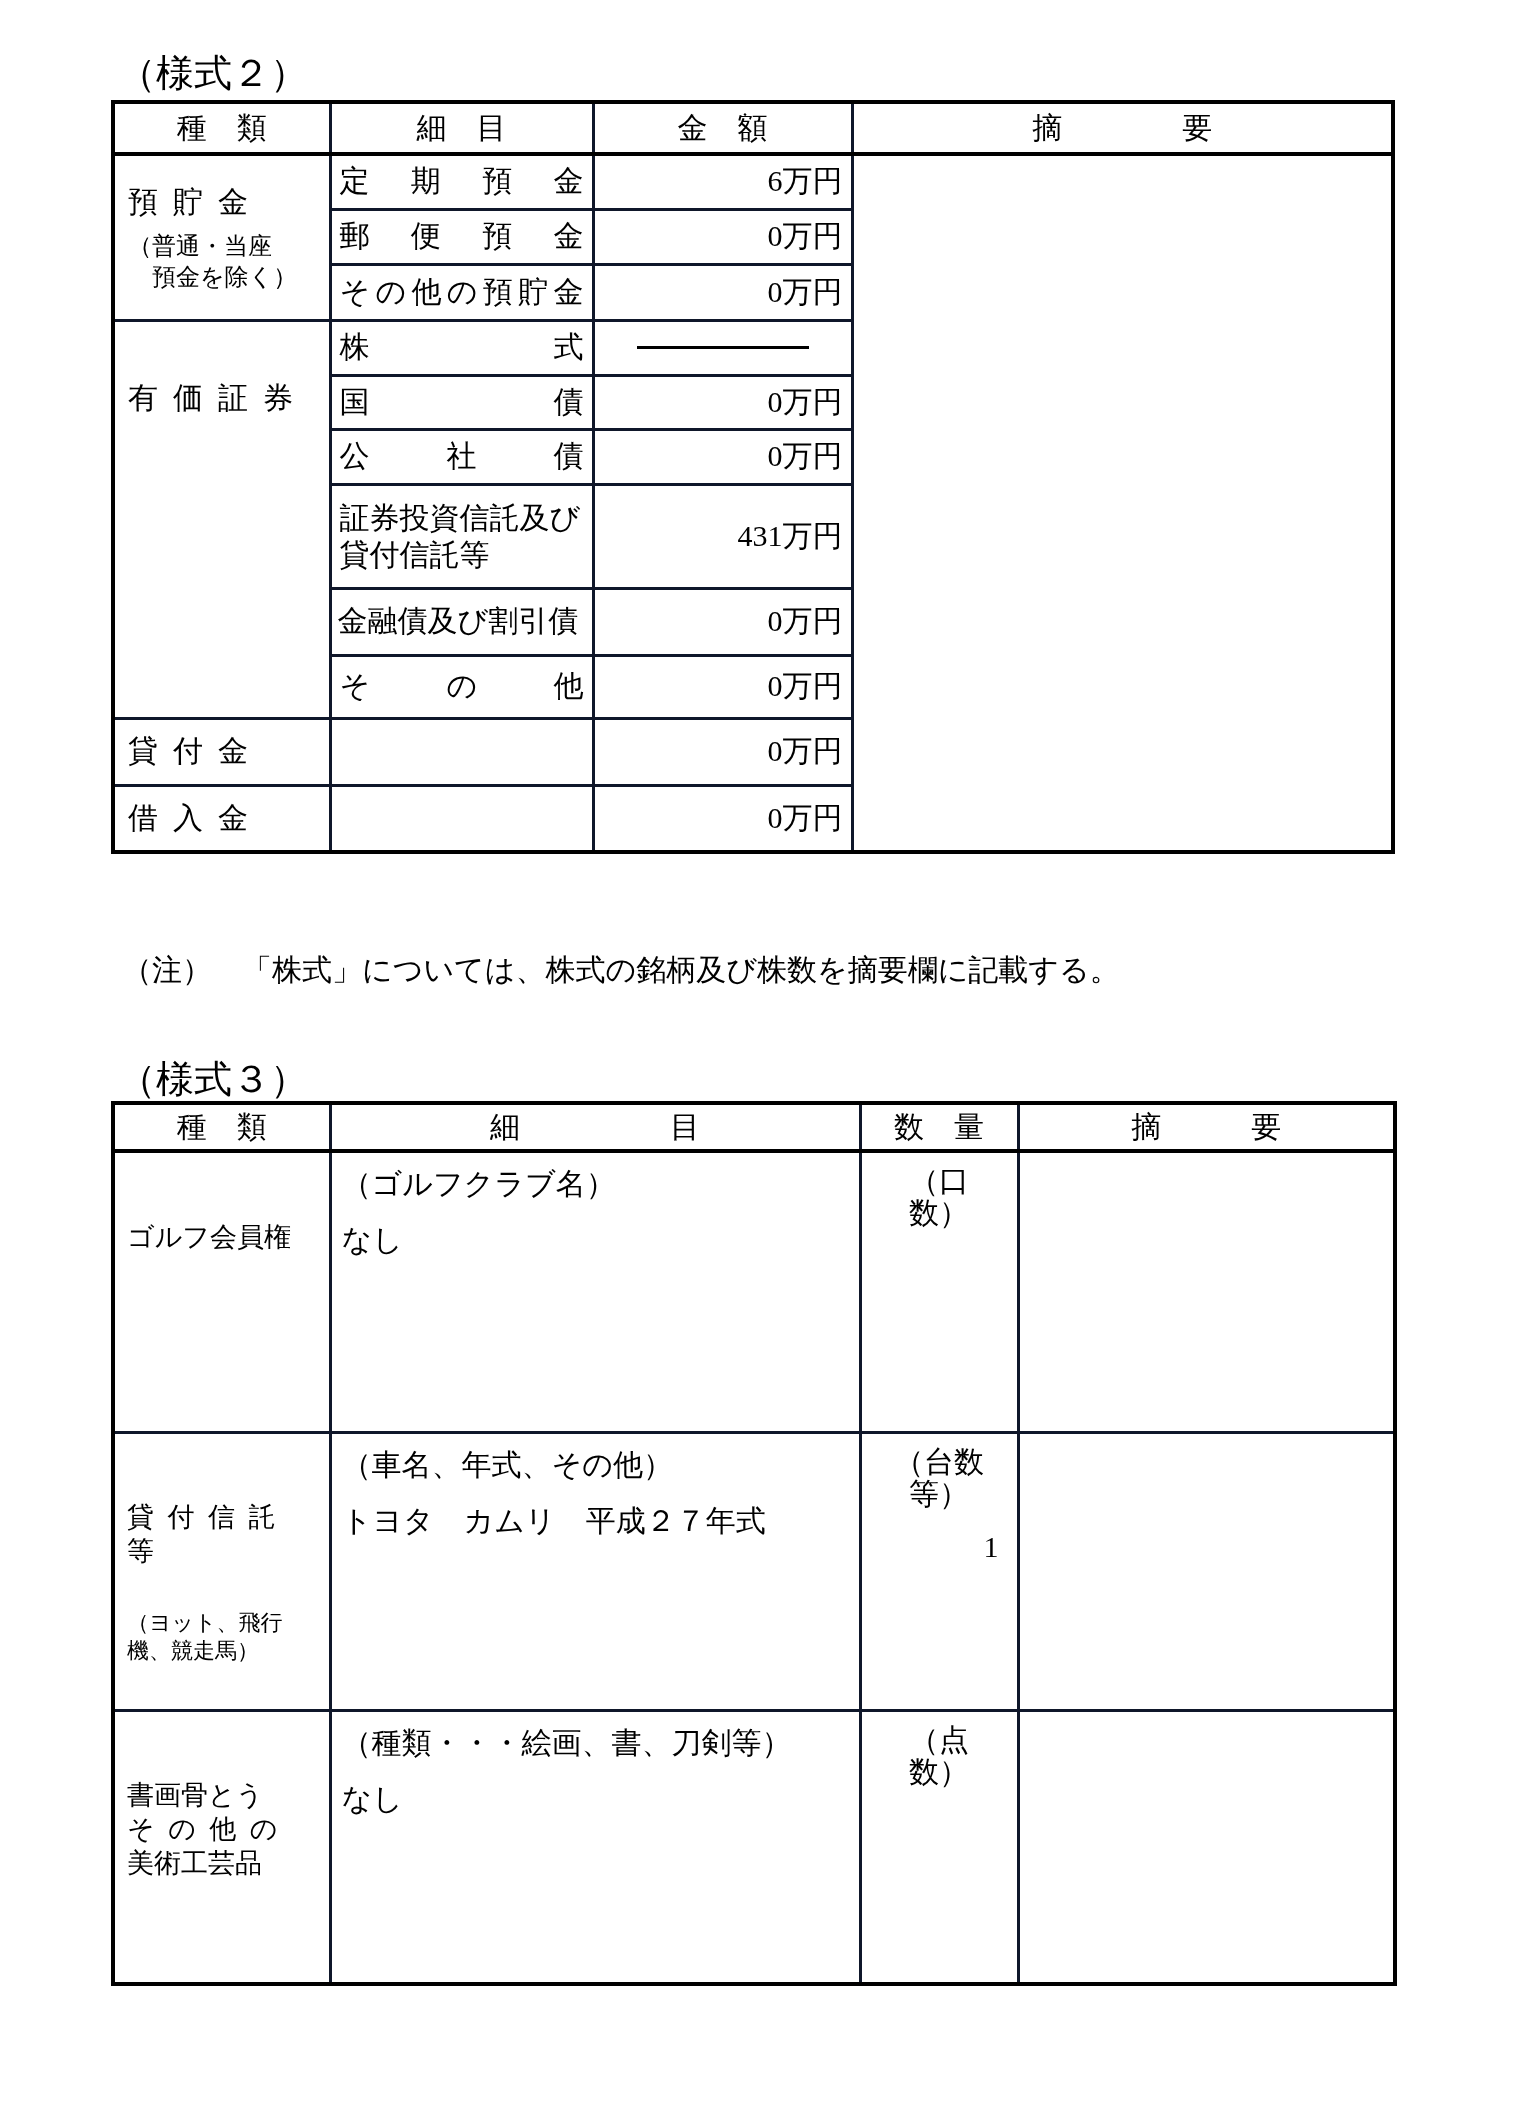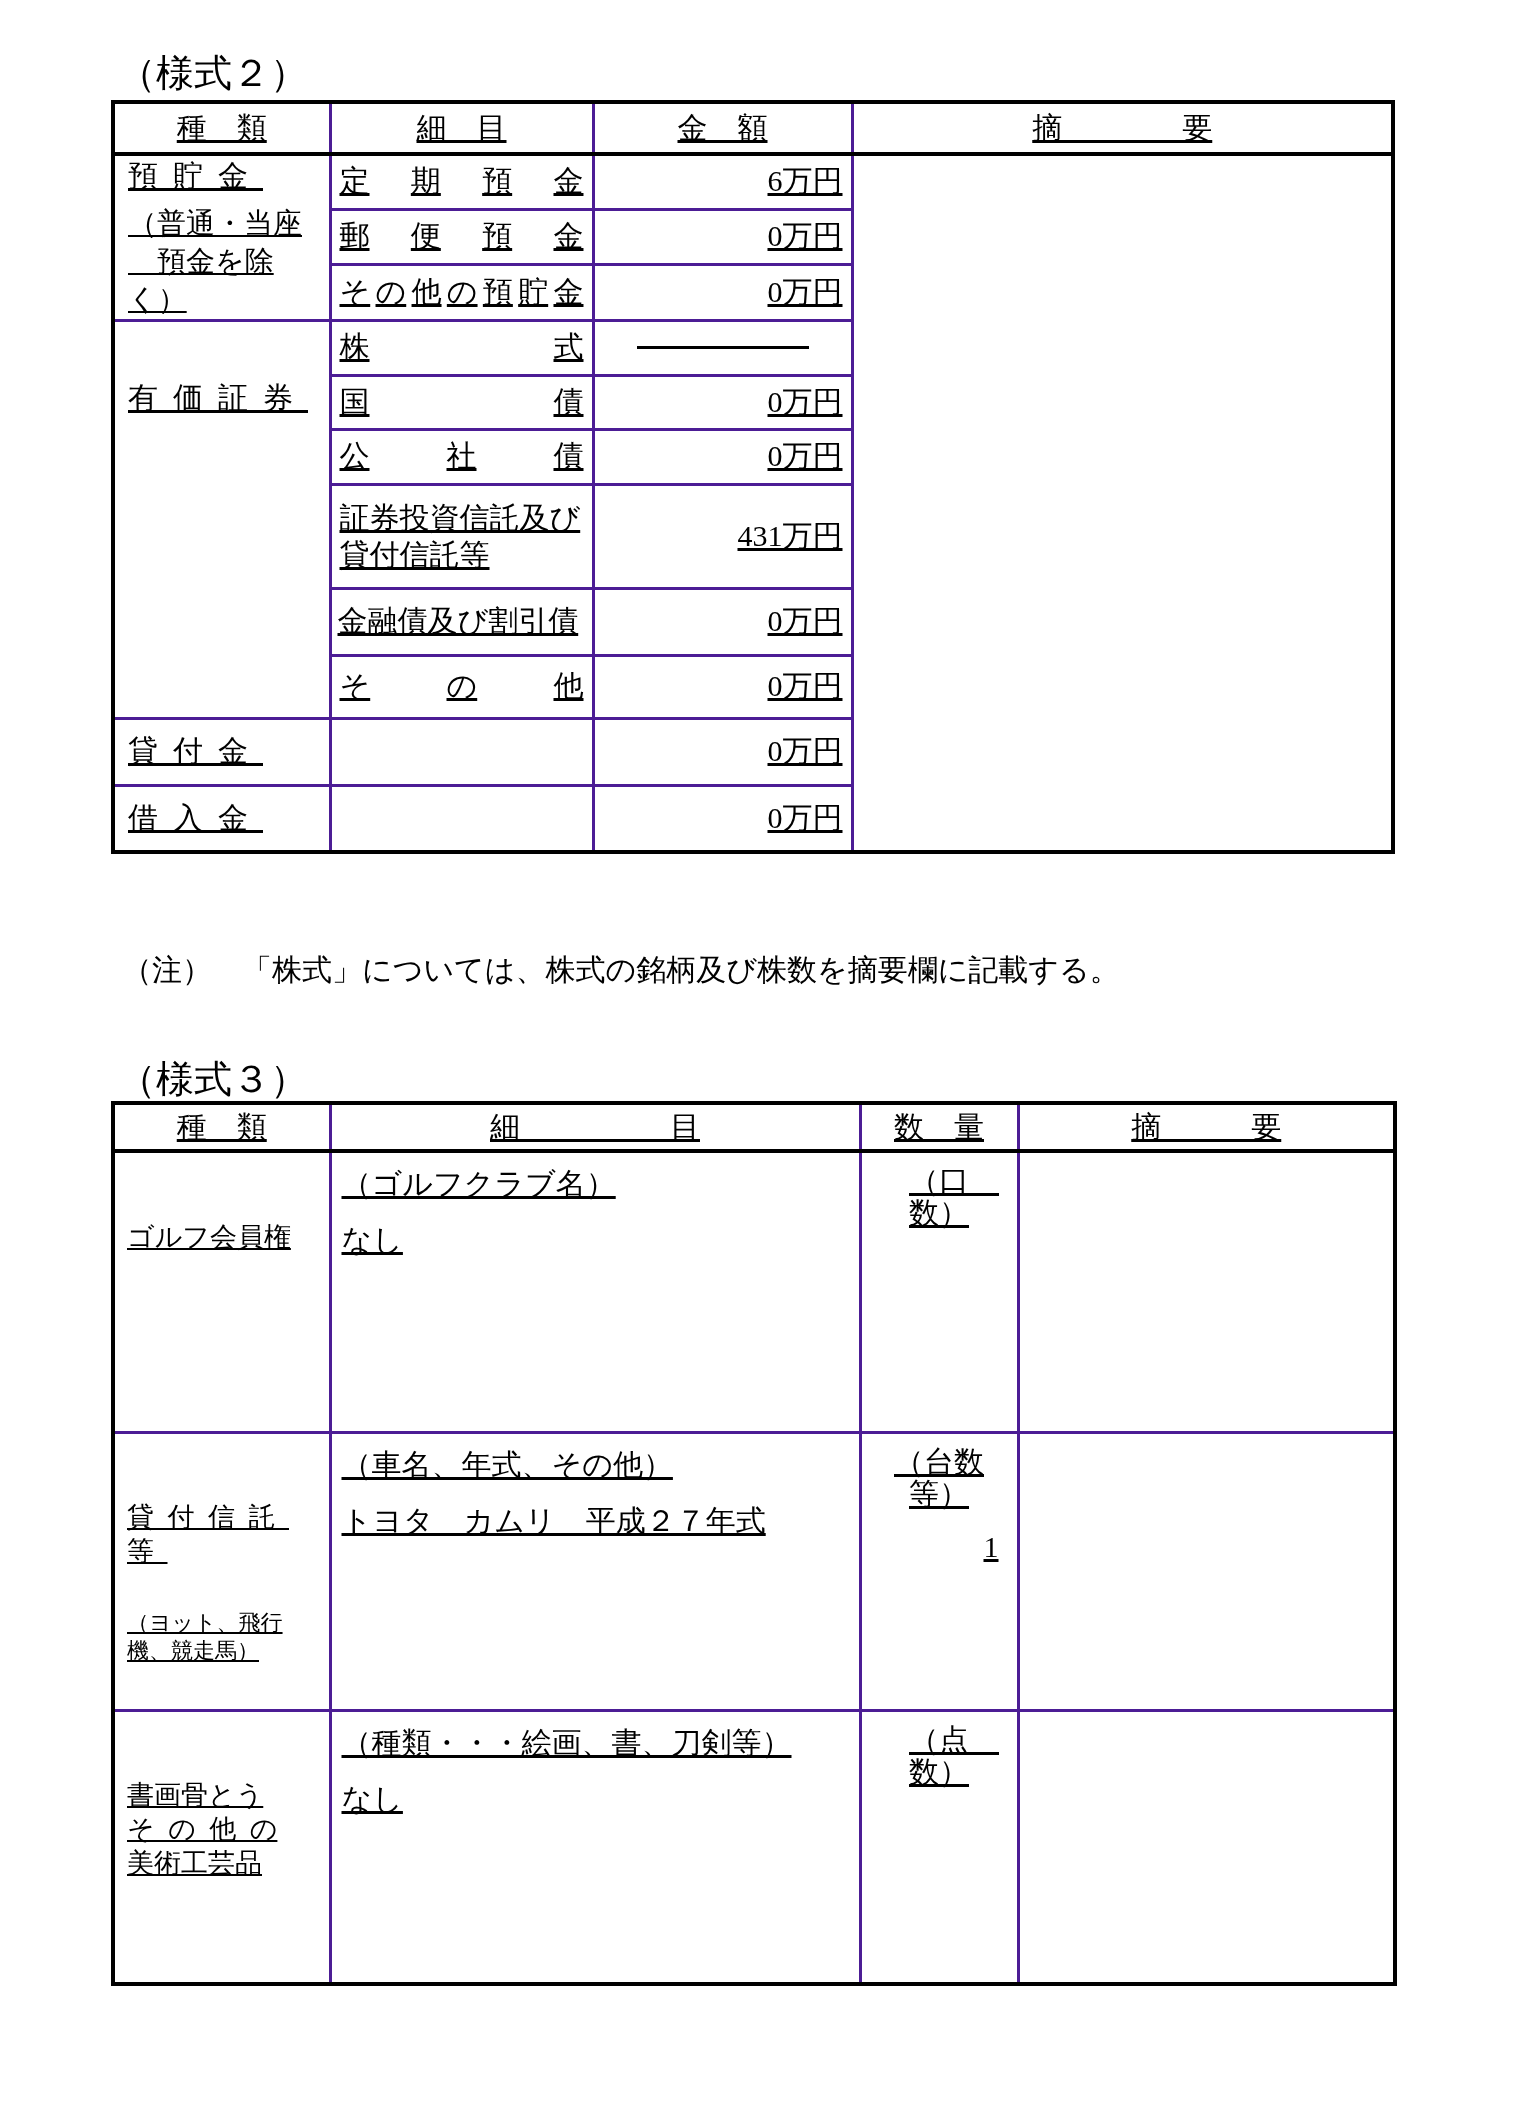--- a/index.html
+++ b/index.html
@@ -5,32 +5,32 @@
   html,body{margin:0;padding:0;}
   body{
     width:1533px;height:2127px;background:#ffffff;position:relative;
     font-family:"Liberation Serif","DejaVu Serif",serif;color:#000;
   }
   .abs{position:absolute;}
   .flabel{font-size:38px;line-height:34px;}
   .note-line{font-size:30px;line-height:38px;margin-top:36px;}
 
   table{border-collapse:collapse;table-layout:fixed;border:4px solid #000;background:#fff;}
-  td{border:3px solid #4c1d95;font-size:30px;vertical-align:middle;padding:0;overflow:hidden;text-decoration:underline;}
+  td{border:3px solid #0f172a;font-size:30px;vertical-align:middle;padding:0;overflow:hidden;}
   tr.thead td{border-bottom:4px solid #000;text-align:center;vertical-align:middle;}
 
   
   .dist{display:flex;justify-content:space-between;padding:0 8px;}
   .plain{padding:0 6px;}
   .pre{white-space:pre-line;line-height:1.25;padding:12px 8px;}
   .amt{text-align:right;padding-right:8px;}
   .kind{padding-left:13px;}
   .kind-top{vertical-align:top;padding-top:56px;}
   .ls{letter-spacing:0.5em;}
-  .sub{font-size:29px;letter-spacing:0;line-height:1.3;white-space:pre-line;margin-top:8px;}
+  .sub{font-size:24px;letter-spacing:0;line-height:1.3;white-space:pre-line;margin-top:8px;}
   .dash{width:172px;height:3px;background:#000;margin:0 auto;}
 
   
   .t2 td{vertical-align:top;}
   .t2 tr.thead td{vertical-align:middle;}
   .kind2{padding:34px 8px 0 12px;font-size:27px;line-height:1.25;white-space:pre-line;}
   .k2sub{font-size:22px;letter-spacing:0;line-height:1.3;white-space:pre-line;margin-top:6px;}
   .cell2{padding:12px 10px 0 10px;}
   .hint{line-height:38px;}
   .val{margin-top:18px;line-height:38px;}

